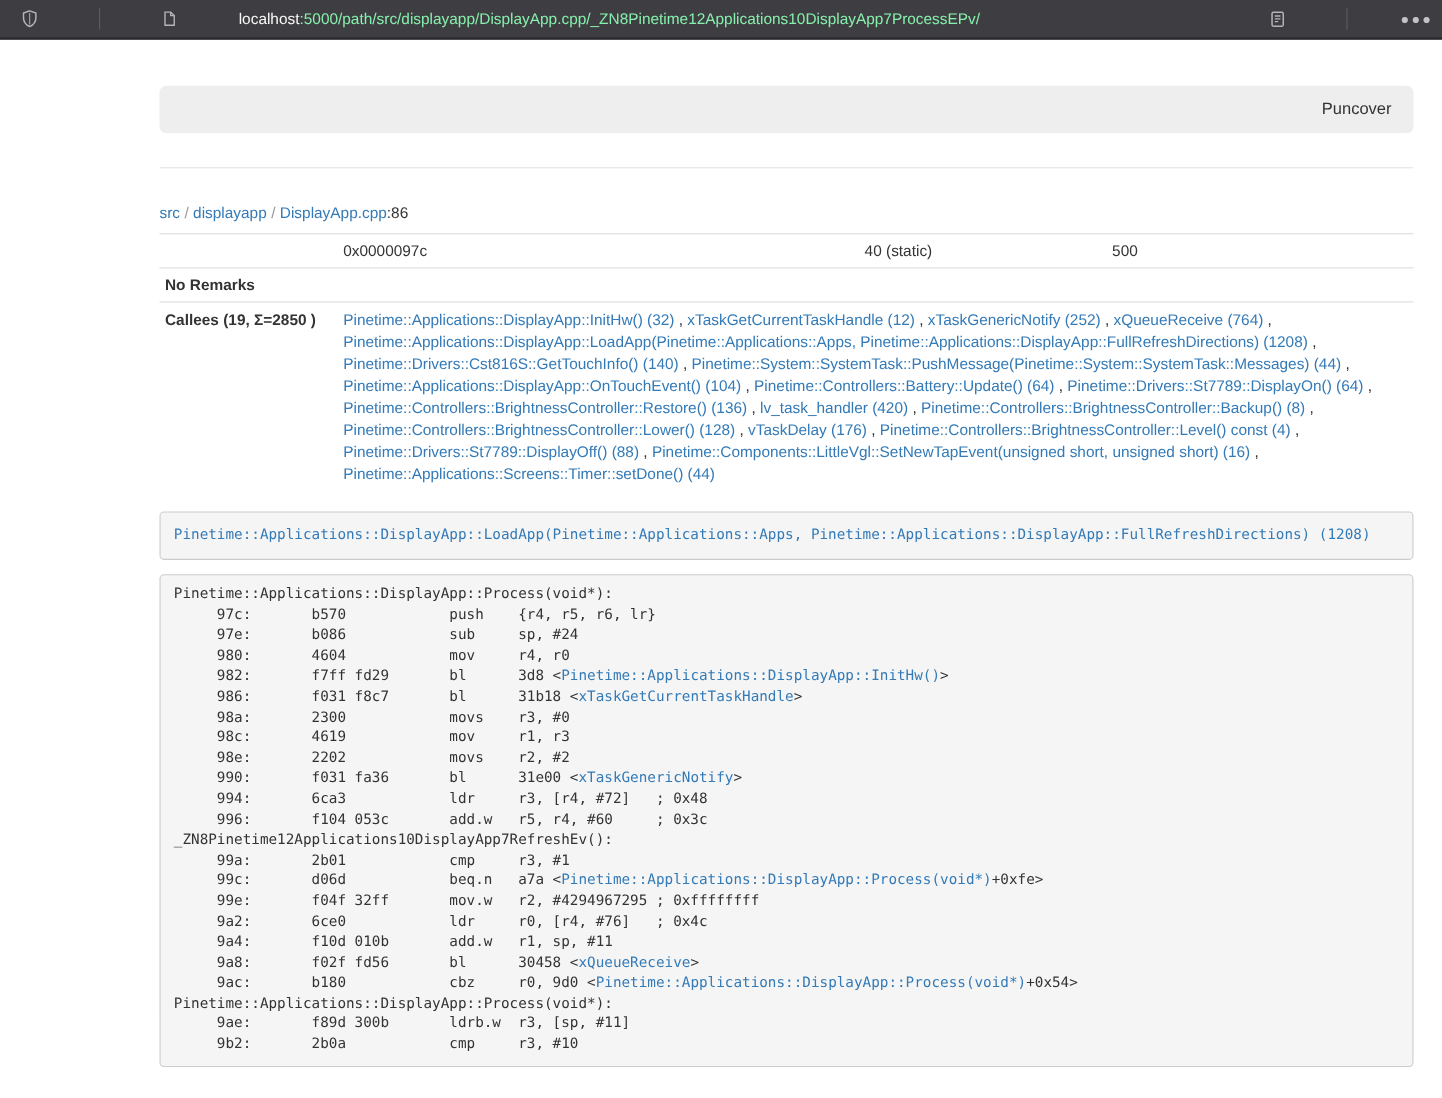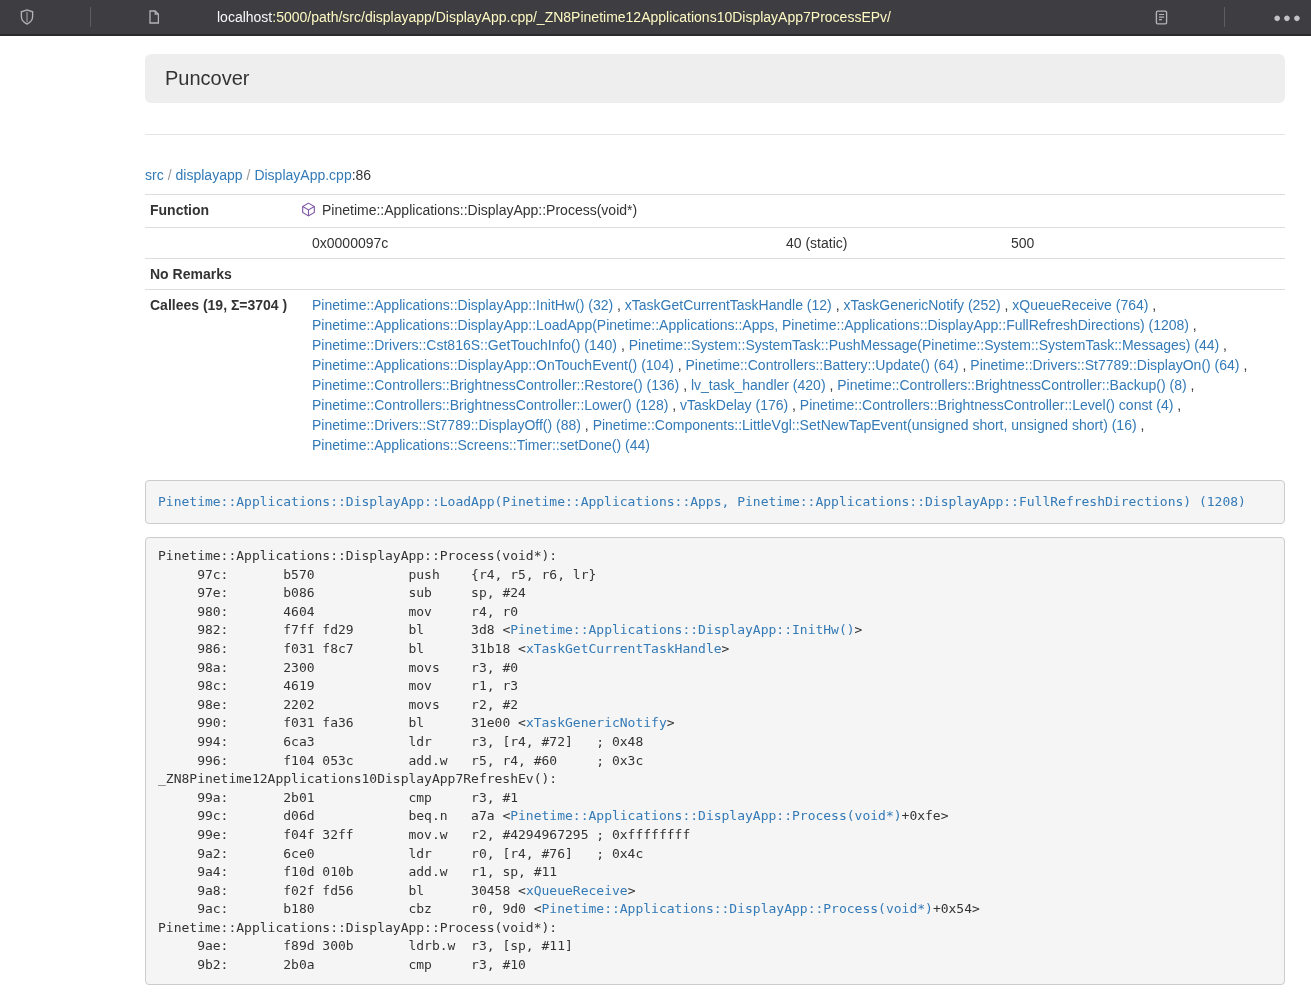--- a/index.html
+++ b/index.html
@@ -16,28 +16,28 @@
   .toolbar {
     height: 36px; background: #3e3e42; border-bottom: 2px solid #2a2a2e;
     display: flex; align-items: center; padding: 0 10px 0 14px;
     color: #b4b4b6;
     gap: 44px;
   }
   .tb-icon { display: inline-flex; align-items: center; justify-content: center; width: 26px; height: 26px; flex: 0 0 auto; }
   .tb-divider { width: 1px; height: 20px; background: #5c5c61; margin: 0 6px; flex: 0 0 auto; }
   .urlbar { display: flex; align-items: center; flex: 1 1 auto; min-width: 0; height: 28px; padding: 0 6px; font-size: 14px; white-space: nowrap; overflow: hidden; }
   .url-host { color: #f9f9fa; }
-  .url-rest { color: #fef9c3; }
+  .url-rest { color: #86efac; }
   .meatball { color: #c3c3c5; font-size: 13px; letter-spacing: 2px; font-weight: bold; }
 
   
   .container { width: 1140px; margin-left: 145px; }
   .jumbotron {
-    margin-top: 18px; background: #eeeeee; border-radius: 6px;
-    padding: 13px 20px; font-size: 20px; color: #333;
+    margin-top: 42px; background: #eeeeee; border-radius: 6px;
+    padding: 13px 20px; font-size: 15px; color: #333; text-align: right;
   }
   hr.sep { border: none; border-top: 1px solid #e5e5e5; margin: 31px 0 0 0; }
   .breadcrumb { margin-top: 32px; font-size: 14px; }
   .breadcrumb .crumb-sep { color: #999; padding: 0 4px; }
   .breadcrumb .suffix { color: #333; }
 
   table.fn { width: 100%; border-collapse: collapse; margin-top: 11px; }
   table.fn > tbody > tr > th, table.fn > tbody > tr > td {
     border-top: 1px solid #dddddd; padding: 5px; text-align: left;
     vertical-align: top; font-size: 14px; line-height: 20px;
@@ -102,31 +102,20 @@
     <span>Puncover</span>
   </div>
 
   <hr class="sep">
 
   <div class="breadcrumb" id="breadcrumb"><a href="#">src</a><span class="crumb-sep">/</span><a href="#">displayapp</a><span class="crumb-sep">/</span><a href="#">DisplayApp.cpp</a><span class="suffix">:86</span></div>
 
   <table class="fn">
     <tbody>
       <tr>
-        <th>Function</th>
-        <td>
-          <span class="fn-icon">
-            <svg width="15" height="15" viewBox="0 0 16 16" fill="none" stroke="#8058a5" stroke-width="1.2">
-              <path d="M8 1.2 L14.2 4.8 V11.2 L8 14.8 L1.8 11.2 V4.8 Z"></path>
-              <path d="M1.8 4.8 L8 8.4 L14.2 4.8 M8 8.4 V14.8"></path>
-            </svg>
-          </span><span>Pinetime::Applications::DisplayApp::Process(void*)</span>
-        </td>
-      </tr>
-      <tr>
         <th></th>
         <td class="inner-cell">
           <table class="inner">
             <colgroup>
               <col class="c-address">
                 <col class="c-remarks">
                 <col class="c-stack">
                 <col class="c-code">
                 <col class="c-static">
             </colgroup>
@@ -140,21 +129,21 @@
               </tr>
             </tbody>
           </table>
         </td>
       </tr>
       <tr>
         <th>No Remarks</th>
         <td></td>
       </tr>
       <tr>
-        <th>Callees (19, Σ=3704 )</th>
+        <th>Callees (19, Σ=2850 )</th>
         <td class="callees-cell" id="callees"><a href="#">Pinetime::Applications::DisplayApp::InitHw() (32)</a>&nbsp;, <a href="#">xTaskGetCurrentTaskHandle (12)</a>&nbsp;, <a href="#">xTaskGenericNotify (252)</a>&nbsp;, <a href="#">xQueueReceive (764)</a>&nbsp;, <a href="#">Pinetime::Applications::DisplayApp::LoadApp(Pinetime::Applications::Apps, Pinetime::Applications::DisplayApp::FullRefreshDirections) (1208)</a>&nbsp;, <a href="#">Pinetime::Drivers::Cst816S::GetTouchInfo() (140)</a>&nbsp;, <a href="#">Pinetime::System::SystemTask::PushMessage(Pinetime::System::SystemTask::Messages) (44)</a>&nbsp;, <a href="#">Pinetime::Applications::DisplayApp::OnTouchEvent() (104)</a>&nbsp;, <a href="#">Pinetime::Controllers::Battery::Update() (64)</a>&nbsp;, <a href="#">Pinetime::Drivers::St7789::DisplayOn() (64)</a>&nbsp;, <a href="#">Pinetime::Controllers::BrightnessController::Restore() (136)</a>&nbsp;, <a href="#">lv_task_handler (420)</a>&nbsp;, <a href="#">Pinetime::Controllers::BrightnessController::Backup() (8)</a>&nbsp;, <a href="#">Pinetime::Controllers::BrightnessController::Lower() (128)</a>&nbsp;, <a href="#">vTaskDelay (176)</a>&nbsp;, <a href="#">Pinetime::Controllers::BrightnessController::Level() const (4)</a>&nbsp;, <a href="#">Pinetime::Drivers::St7789::DisplayOff() (88)</a>&nbsp;, <a href="#">Pinetime::Components::LittleVgl::SetNewTapEvent(unsigned short, unsigned short) (16)</a>&nbsp;, <a href="#">Pinetime::Applications::Screens::Timer::setDone() (44)</a></td>
       </tr>
     </tbody>
   </table>
 
   <pre class="hl"><a href="#">Pinetime::Applications::DisplayApp::LoadApp(Pinetime::Applications::Apps, Pinetime::Applications::DisplayApp::FullRefreshDirections) (1208)</a></pre>
 
   <pre class="asm" id="asm">Pinetime::Applications::DisplayApp::Process(void*):
      97c:	b570      	push	{r4, r5, r6, lr}
      97e:	b086      	sub	sp, #24

